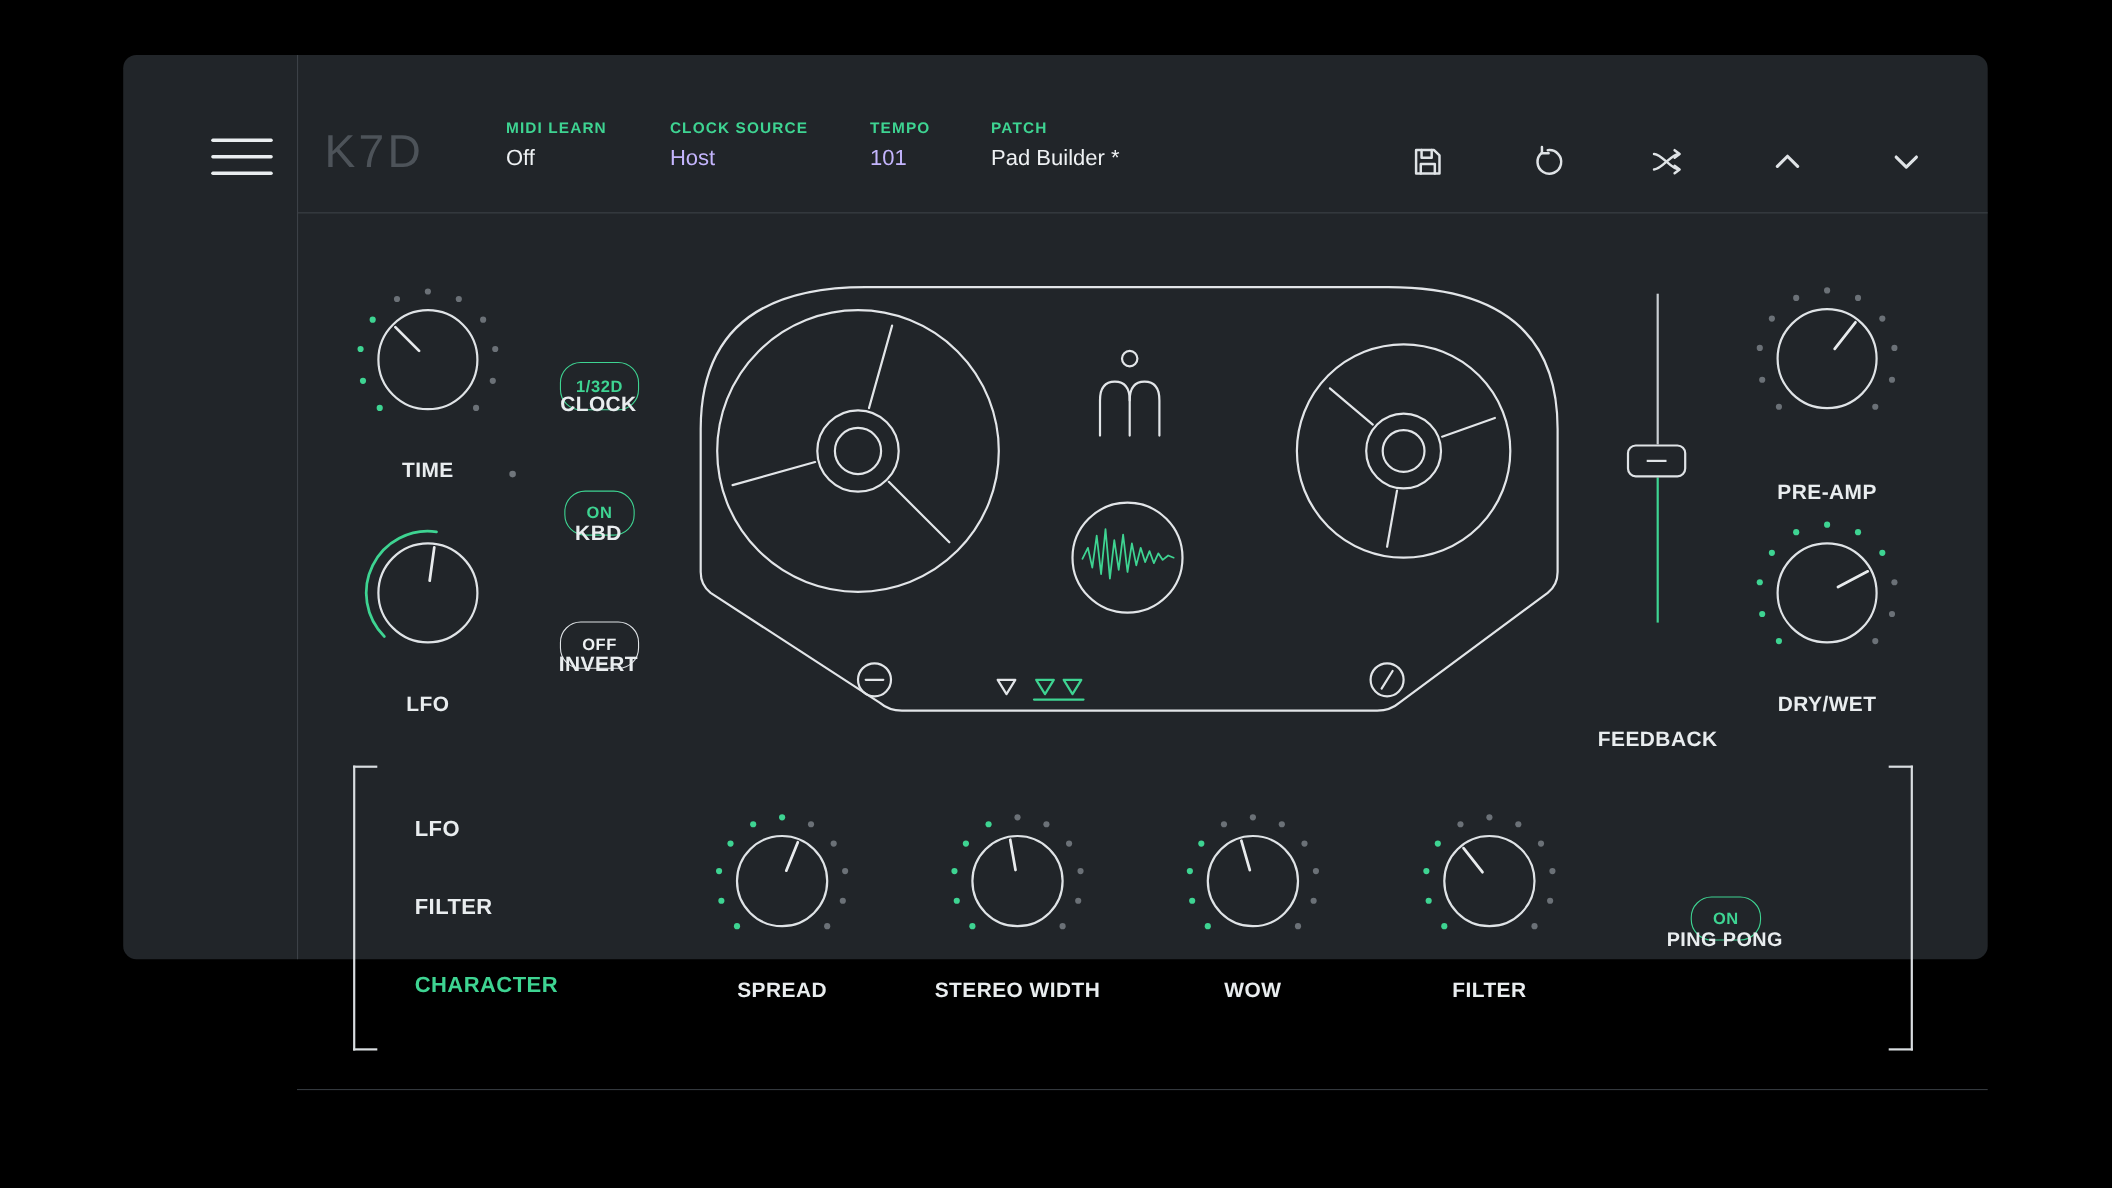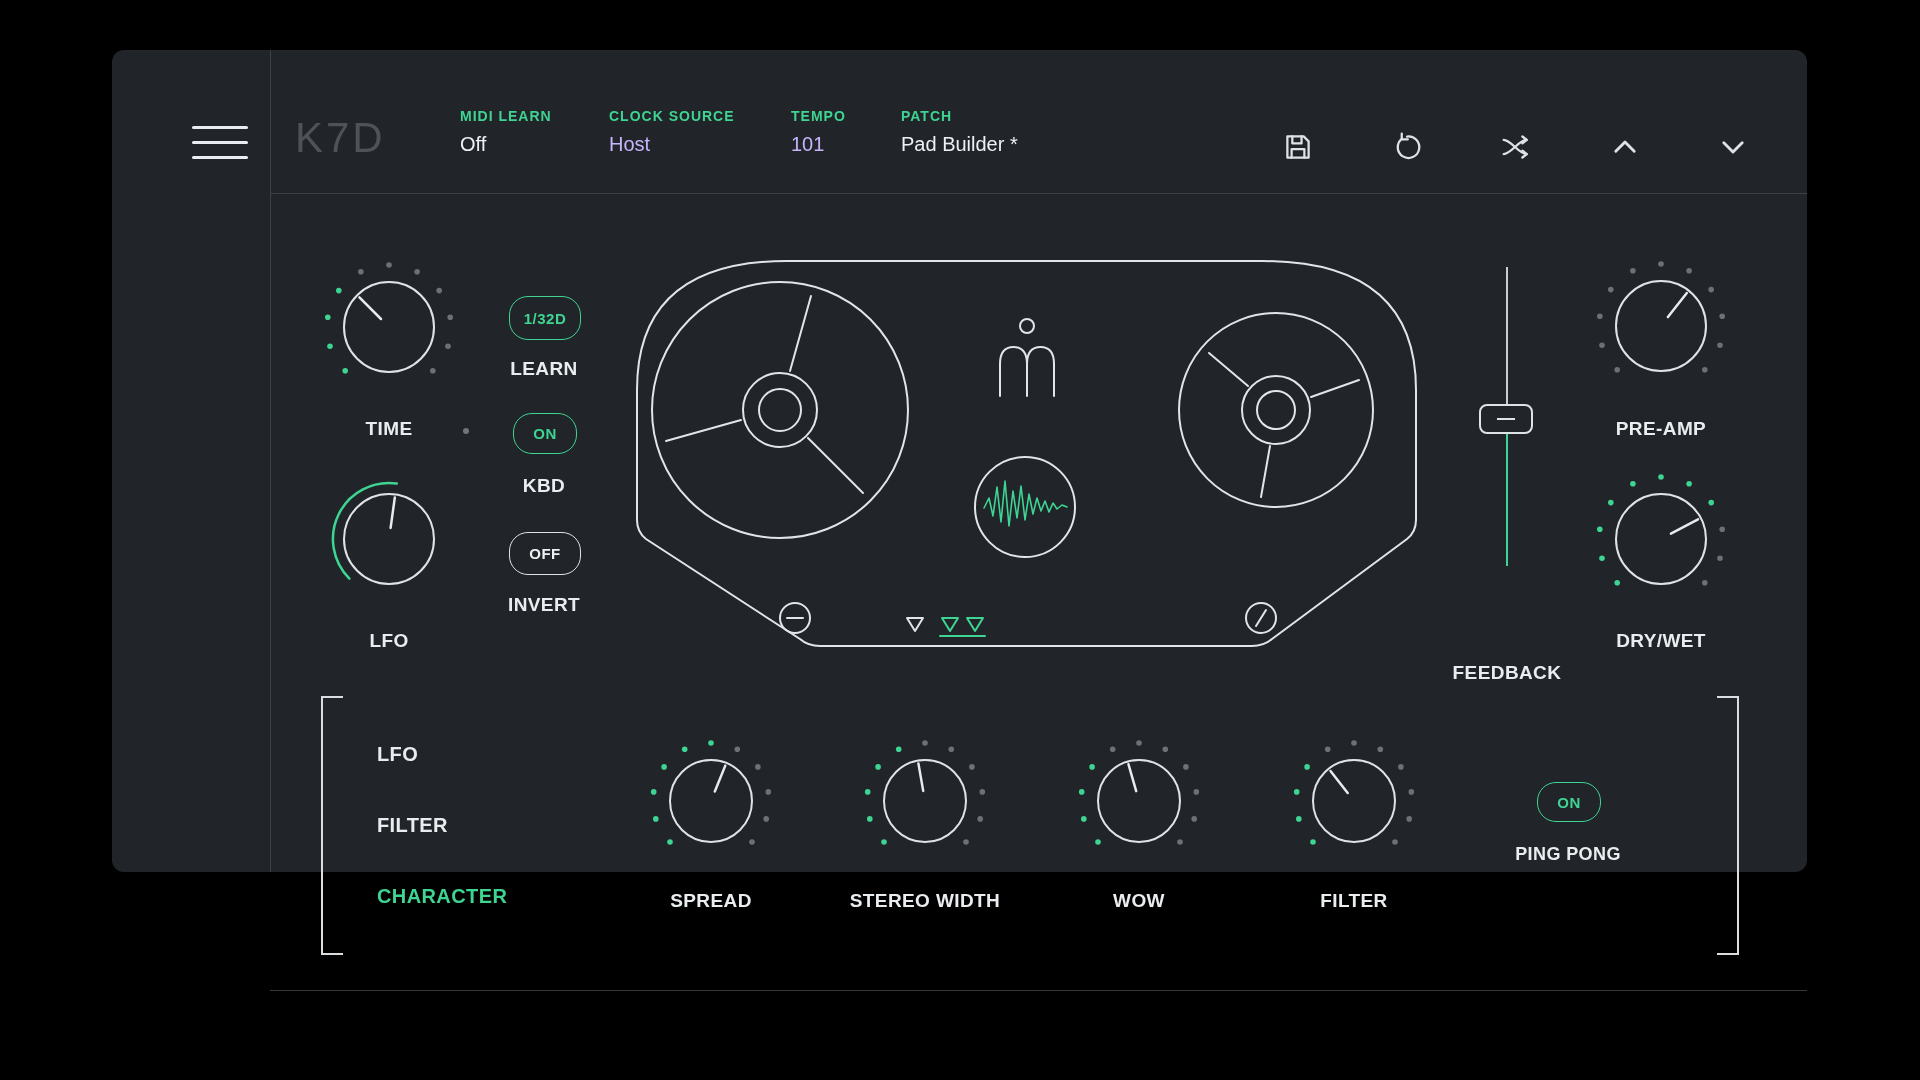--- a/index.html
+++ b/index.html
@@ -26,32 +26,32 @@
   .hicon{position:absolute;top:80px;width:34px;height:34px;cursor:pointer;}
   .hicon svg{width:34px;height:34px;}
   .hicon path{stroke:#dfe3e6;stroke-width:1.6;fill:none;stroke-linecap:round;stroke-linejoin:round;}
   .hi0{left:1169px}.hi1{left:1278px}.hi2{left:1386px}.hi3{left:1496px}.hi4{left:1604px}
   .hi3 path,.hi4 path{stroke-width:2;}
 
   
   .ctl-label{position:absolute;width:220px;text-align:center;color:#e9edef;
              font-weight:700;font-size:19px;letter-spacing:.4px;}
   .lbl-time{left:167px;top:368px}.lbl-lfo{left:167px;top:580px}
-  .lbl-preamp{left:1439px;top:368px}.lbl-drywet{left:1439px;top:580px}
+  .lbl-preamp{left:1439px;top:388px}.lbl-drywet{left:1439px;top:580px}
   .lbl-feedback{left:1285px;top:612px}
   .lbl-sync{left:322px;top:308px}.lbl-kbd{left:322px;top:425px}.lbl-invert{left:322px;top:544px}
   .lbl-spread{left:489px;top:840px}.lbl-stereo{left:703px;top:840px}
   .lbl-wow{left:917px;top:840px}.lbl-flutter{left:1132px;top:840px}
   .lbl-pingpong{left:1346px;top:794px;font-size:18px;}
 
   
   .pill{position:absolute;border:1.6px solid #dfe3e6;border-radius:19px;background:transparent;
         display:flex;align-items:center;justify-content:center;color:#eef1f3;
         font-weight:700;font-size:15px;letter-spacing:.5px;cursor:pointer;
-        font-family:"Liberation Sans","DejaVu Sans",sans-serif;}
+        font-family:"Liberation Sans","DejaVu Sans",sans-serif;margin-top:33px;}
   .pill.on{border-color:var(--accent,#3ED492);color:var(--accent,#3ED492);}
   .btn-sync{left:397px;top:246px;width:70px;height:42px;}
   .btn-kbd{left:401px;top:363px;width:62px;height:39px;}
   .btn-invert{left:397px;top:482px;width:70px;height:41px;}
   .btn-pingpong{left:1425px;top:732px;width:62px;height:38px;}
 
   
   .knob{position:absolute;cursor:pointer;}
   .k-time{left:202px;top:202px}.k-lfo{left:202px;top:414px}
   .k-preamp{left:1474px;top:201px}.k-drywet{left:1474px;top:414px}
@@ -161,21 +161,21 @@
         <circle cx="136.2" cy="65.3" r="2.8" fill="#6b7177"></circle>
         <circle cx="134.0" cy="94.2" r="2.8" fill="#6b7177"></circle>
         <circle cx="118.8" cy="118.8" r="2.8" fill="#6b7177"></circle>
         <circle cx="75" cy="75" r="45" stroke="#dfe3e6" stroke-width="2" fill="none"></circle>
         <line x1="67.0" y1="67.0" x2="45.4" y2="45.4" stroke="#e8ebed" stroke-width="2.5" stroke-linecap="round"></line>
       </svg></div>
   <div class="ctl-label lbl-time">TIME</div>
   <div class="time-led"></div>
 
   <div class="pill on btn-sync">1/32D</div>
-  <div class="ctl-label lbl-sync">LEARN</div>
+  <div class="ctl-label lbl-sync">CLOCK</div>
 
   <div class="pill on btn-kbd">ON</div>
   <div class="ctl-label lbl-kbd">KBD</div>
 
   <div class="pill btn-invert">OFF</div>
   <div class="ctl-label lbl-invert">INVERT</div>
 
   <div class="knob k-lfo"><svg width="150" height="150" viewBox="0 0 150 150">
         <path d="M 35.4 114.6 A 56 56 0 0 1 82.8 19.5" stroke="#3ED492" stroke-width="2.5" fill="none" stroke-linecap="round"></path>
         <circle cx="75" cy="75" r="45" stroke="#dfe3e6" stroke-width="2" fill="none"></circle>

